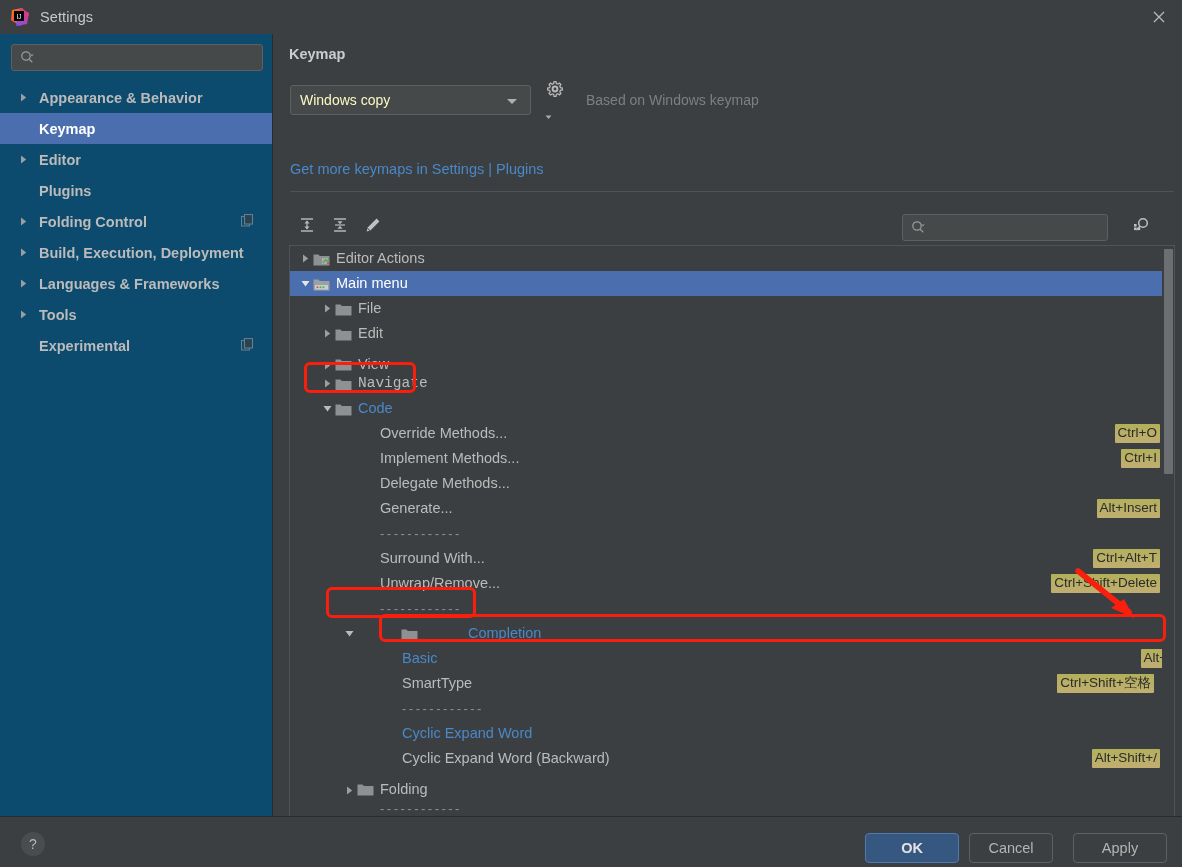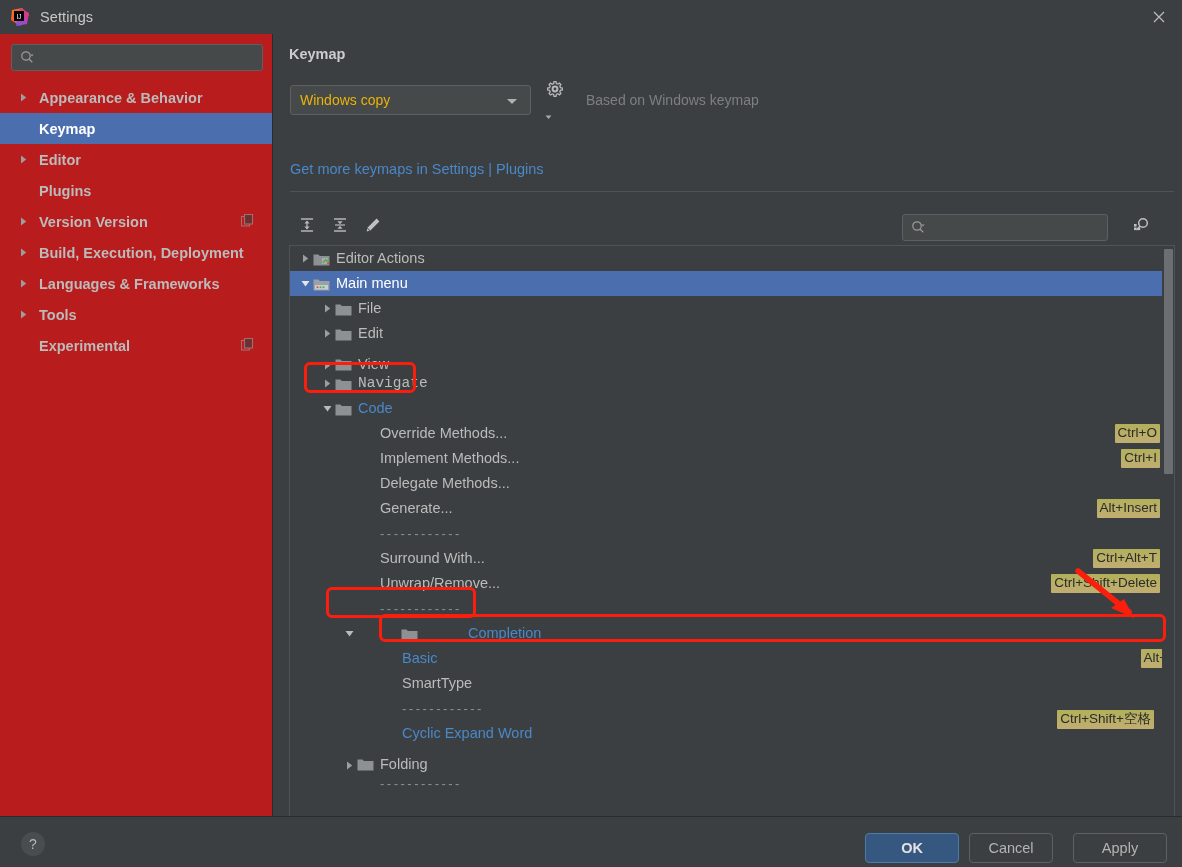--- a/index.html
+++ b/index.html
@@ -39,21 +39,21 @@
     width: 46px; height: 34px;
     display: flex; align-items: center; justify-content: center;
     cursor: default;
   }
   .win-close svg { display: block; }
 
   
   .sidebar {
     position: absolute; left: 0; top: 34px;
     width: 273px; height: 782px;
-    background: #b91c1c;
+    background: #0c4a6e;
     border-right: 1px solid #2b2b2b;
     padding-left: 7px;
   }
   .side-search {
     position: absolute; left: 11px; top: 10px;
     width: 252px; height: 27px;
     background: #45494a;
     border: 1px solid #5e6060;
     border-radius: 3px;
     display: flex; align-items: center;
@@ -107,21 +107,21 @@
   .combo {
     width: 241px; height: 30px;
     background: #45494a;
     border: 1px solid #5e6060;
     border-radius: 3px;
     display: flex; align-items: center;
     position: relative;
     cursor: default;
   }
   .combo .val {
-    font-size: 14px; color: #eab308; margin-left: 9px;
+    font-size: 14px; color: #fef9c3; margin-left: 9px;
   }
   .combo .caret {
     position: absolute; right: 12px; top: 50%;
     transform: translateY(-50%);
   }
   .gear-btn {
     width: 26px; height: 26px; margin-left: 15px;
     display: flex; align-items: center; justify-content: center;
     cursor: default;
   }
@@ -345,21 +345,21 @@
             </svg>
           </span>
           <span class="lbl">Plugins</span>
         </div>
         <div class="side-item">
           <span class="arrow">
             <svg width="11" height="11" viewBox="0 0 11 11">
               <path d="M3 1.5 L8.2 5.5 L3 9.5 Z" fill="#9b9fa1"></path>
             </svg>
           </span>
-          <span class="lbl">Version Version</span>
+          <span class="lbl">Folding Control</span>
           <span class="copy-ic"><svg width="13" height="13" viewBox="0 0 13 13">
               <rect x="0.5" y="2.5" width="8" height="9.5" fill="none" stroke="#9a9e9f" stroke-width="1.1"></rect>
               <rect x="3.5" y="0.5" width="8" height="9.5" fill="#3c3f41" stroke="#9a9e9f" stroke-width="1.1"></rect>
             </svg></span>
         </div>
         <div class="side-item">
           <span class="arrow">
             <svg width="11" height="11" viewBox="0 0 11 11">
               <path d="M3 1.5 L8.2 5.5 L3 9.5 Z" fill="#9b9fa1"></path>
             </svg>
@@ -683,39 +683,49 @@
             <span class="shortcut" style="right: 0;">Alt+/</span>
           </div>
           <div class="trow" style="padding-left: 73px;">
             <span class="tw empty">
               <svg width="11" height="11" viewBox="0 0 11 11">
                 <path d="M3 1.5 L8.2 5.5 L3 9.5 Z" fill="#9b9fa1"></path>
               </svg>
             </span>
             <span class="ficon" style="width: 17px;"></span>
             <span class="tlabel">SmartType</span>
-            <span class="shortcut" style="right: 20px; margin-top: 36px;">Ctrl+Shift+空格</span>
+            <span class="shortcut" style="right: 20px;">Ctrl+Shift+空格</span>
           </div>
           <div class="trow" style="padding-left: 73px;">
             <span class="tw empty">
               <svg width="11" height="11" viewBox="0 0 11 11">
                 <path d="M3 1.5 L8.2 5.5 L3 9.5 Z" fill="#9b9fa1"></path>
               </svg>
             </span>
             <span class="ficon" style="width: 17px;"></span>
             <span class="tlabel dashline">------------</span>
           </div>
           <div class="trow" style="padding-left: 73px;">
             <span class="tw empty">
               <svg width="11" height="11" viewBox="0 0 11 11">
                 <path d="M3 1.5 L8.2 5.5 L3 9.5 Z" fill="#9b9fa1"></path>
               </svg>
             </span>
             <span class="ficon" style="width: 17px;"></span>
             <span class="tlabel blue">Cyclic Expand Word</span>
+          </div>
+          <div class="trow" style="padding-left: 73px;">
+            <span class="tw empty">
+              <svg width="11" height="11" viewBox="0 0 11 11">
+                <path d="M3 1.5 L8.2 5.5 L3 9.5 Z" fill="#9b9fa1"></path>
+              </svg>
+            </span>
+            <span class="ficon" style="width: 17px;"></span>
+            <span class="tlabel">Cyclic Expand Word (Backward)</span>
+            <span class="shortcut" style="right: 14px;">Alt+Shift+/</span>
           </div>
           <div class="trow" style="padding-left: 51px; align-items: flex-end;">
             <span class="tw">
               <svg width="11" height="11" viewBox="0 0 11 11">
                 <path d="M3 1.5 L8.2 5.5 L3 9.5 Z" fill="#9b9fa1"></path>
               </svg>
             </span>
             <span class="ficon">
               <svg width="17" height="14" viewBox="0 0 17 14">
                 <path d="M0.5 2.5 h5 l1.3 1.6 h9.7 v9.4 h-16 z" fill="#8d9194"></path>

